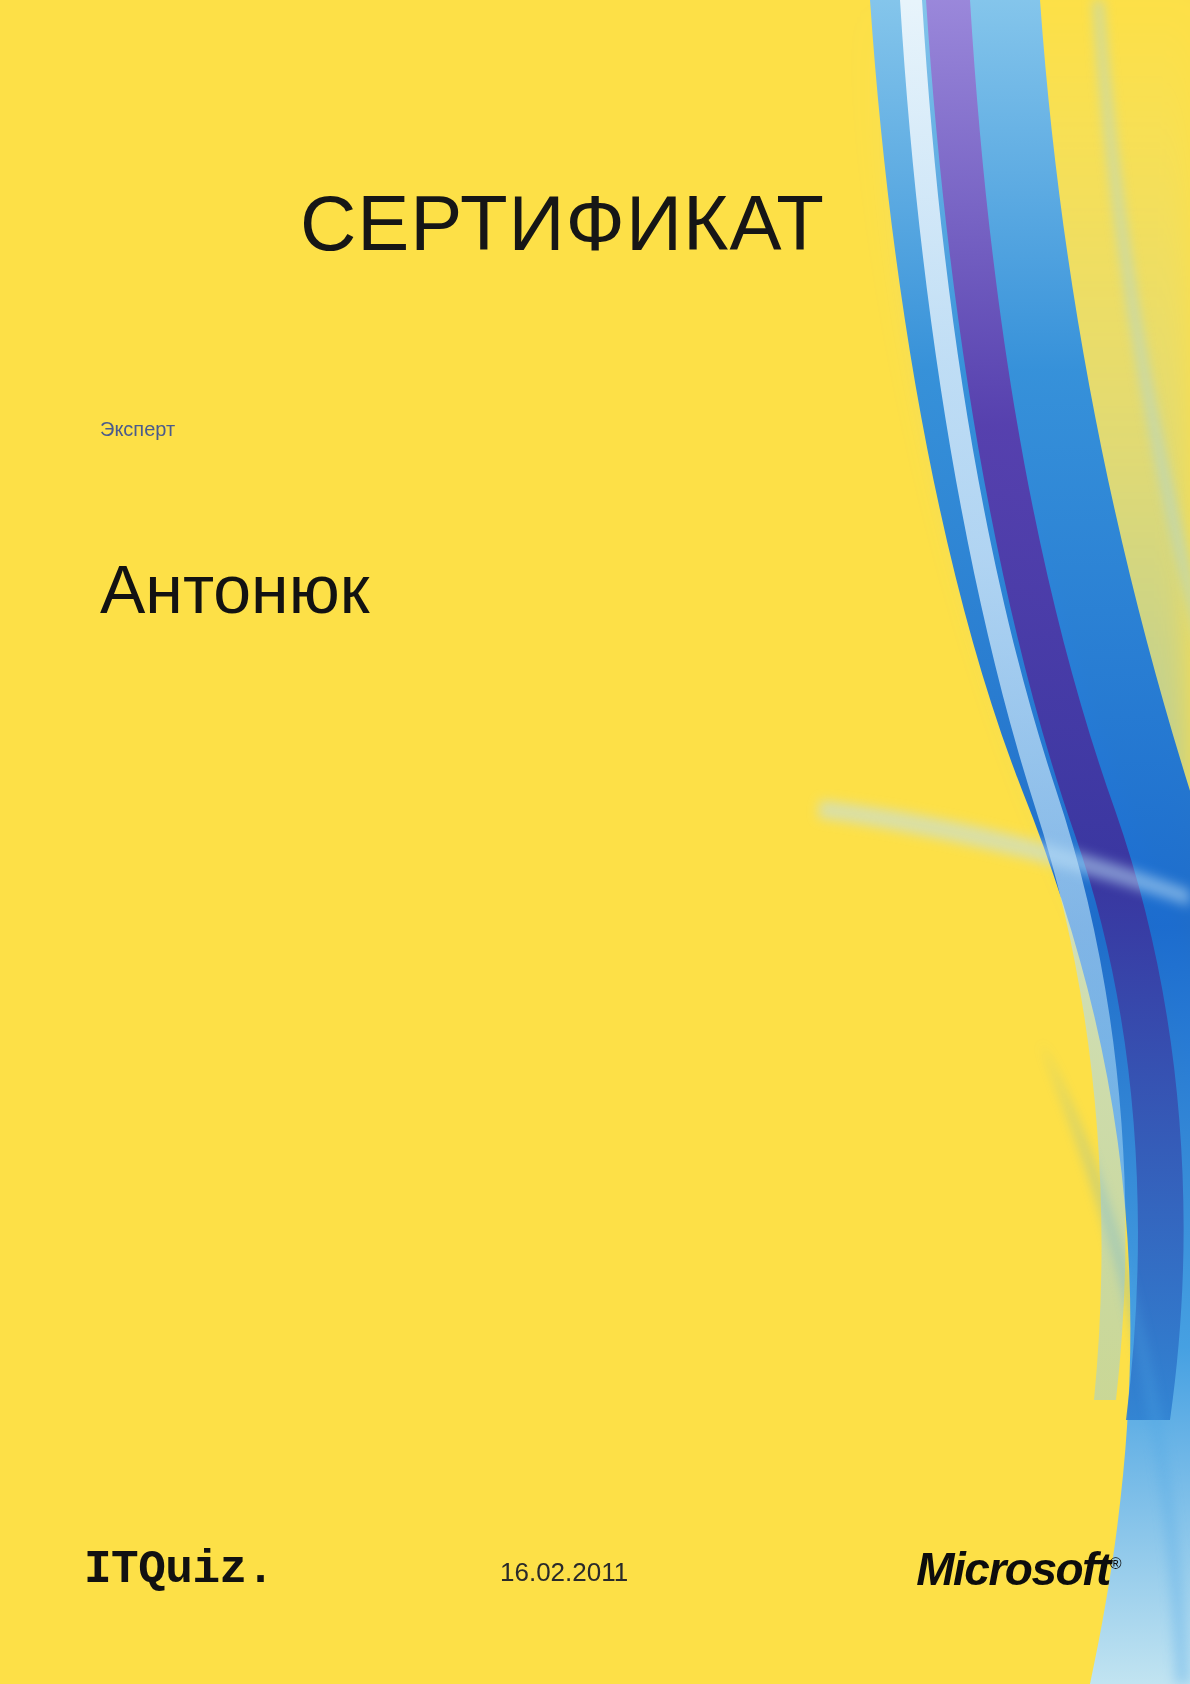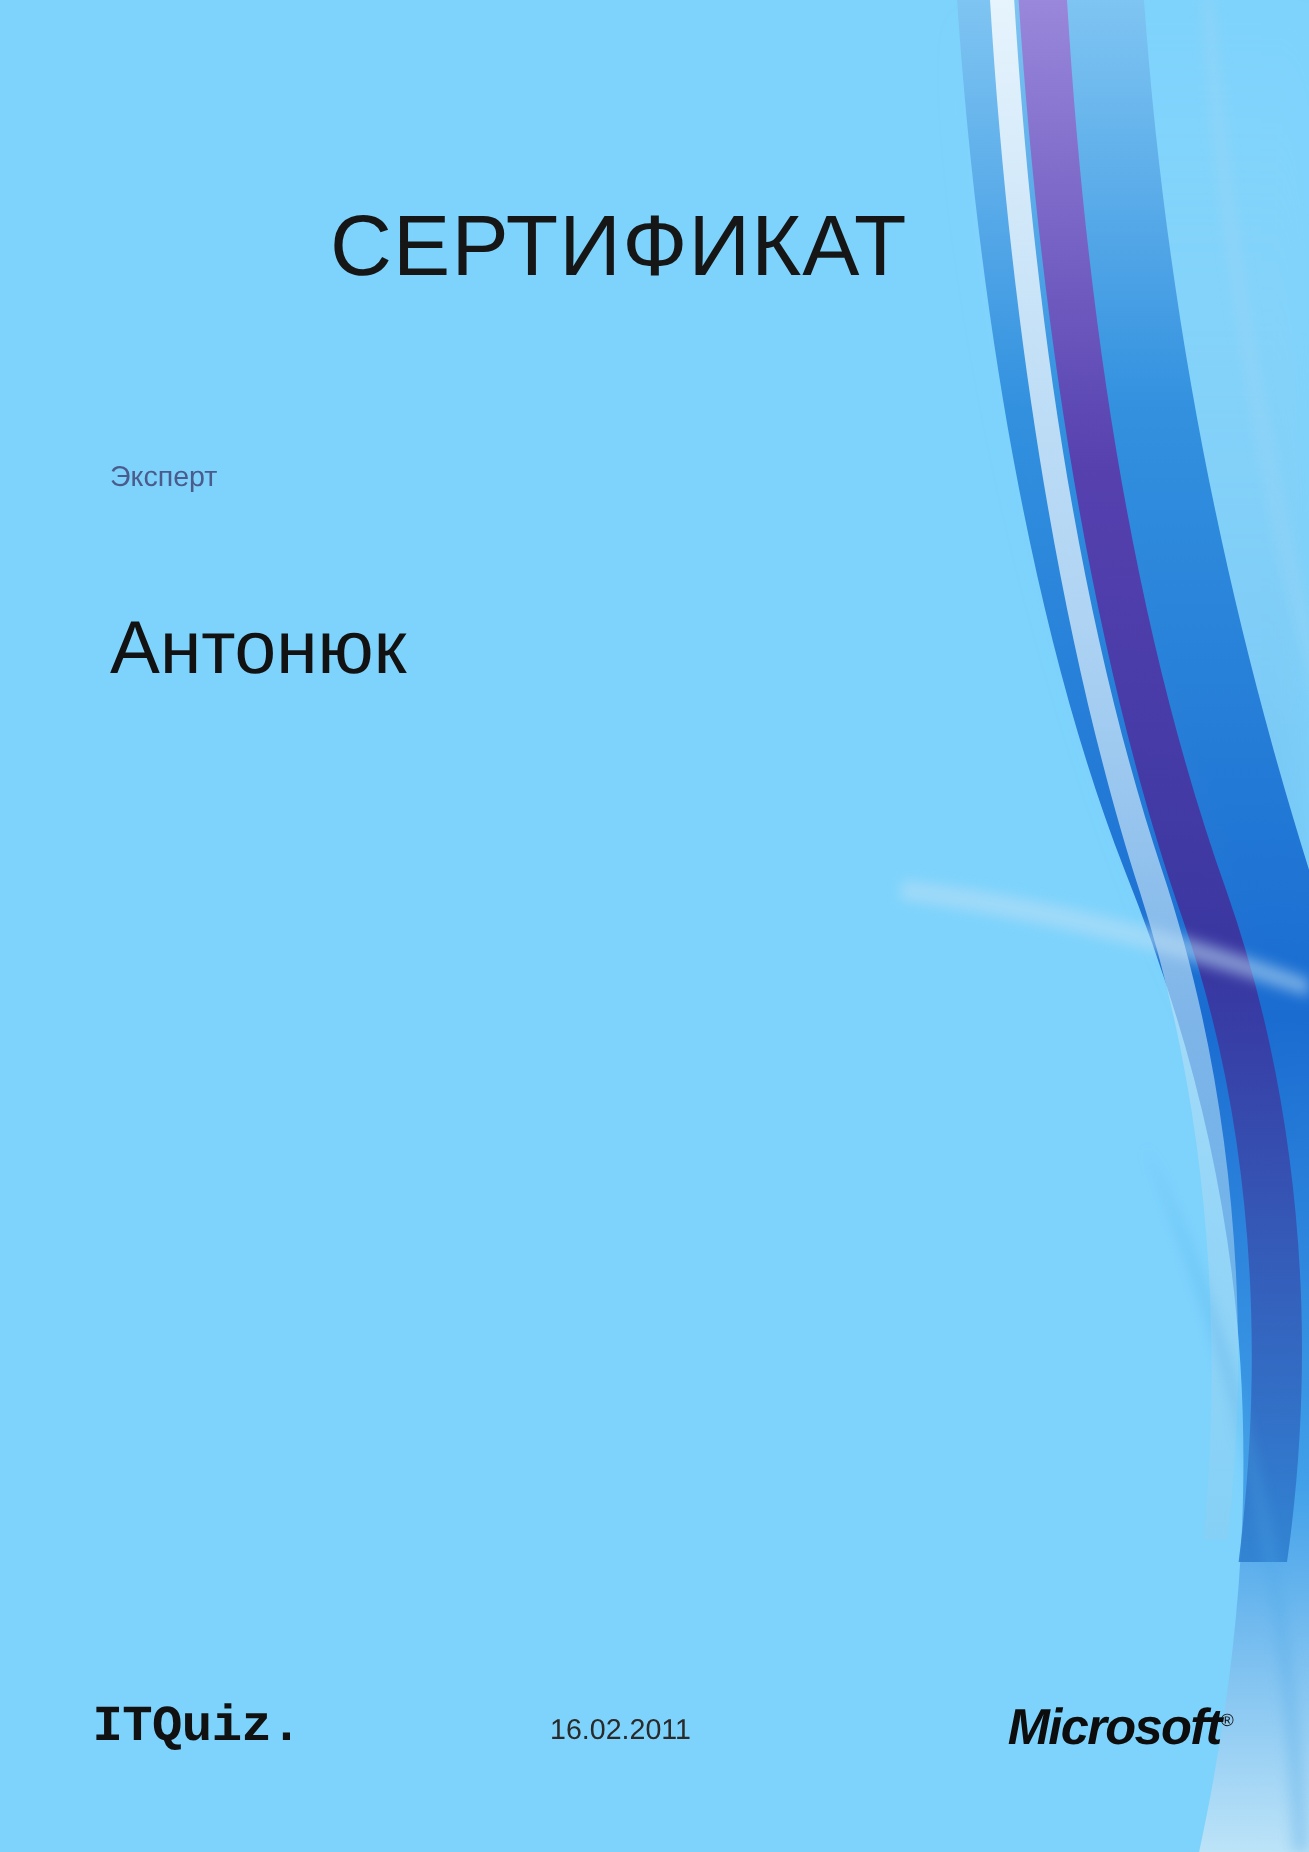--- a/index.html
+++ b/index.html
@@ -9,21 +9,21 @@
     background: #ffffff;
   }
   body {
     font-family: "Liberation Sans", sans-serif;
   }
   .certificate {
     position: relative;
     width: 1190px;
     height: 1684px;
     overflow: hidden;
-    background: #7dd3fc;
+    background: #fde047;
   }
 
   
   .artwork {
     position: absolute;
     top: 0;
     right: 0;
     width: 620px;
     height: 1684px;
     pointer-events: none;
@@ -42,21 +42,21 @@
     font-size: 78px;
     letter-spacing: 1px;
     color: #161616;
     font-weight: 400;
     white-space: nowrap;
   }
   .level {
     position: absolute;
     left: 100px;
     top: 418px;
-    font-size: 26px;
+    font-size: 20px;
     color: #4a5b8c;
     font-weight: 400;
   }
   .recipient {
     position: absolute;
     left: 100px;
     top: 548px;
     font-size: 68px;
     line-height: 1.22;
     color: #121212;

